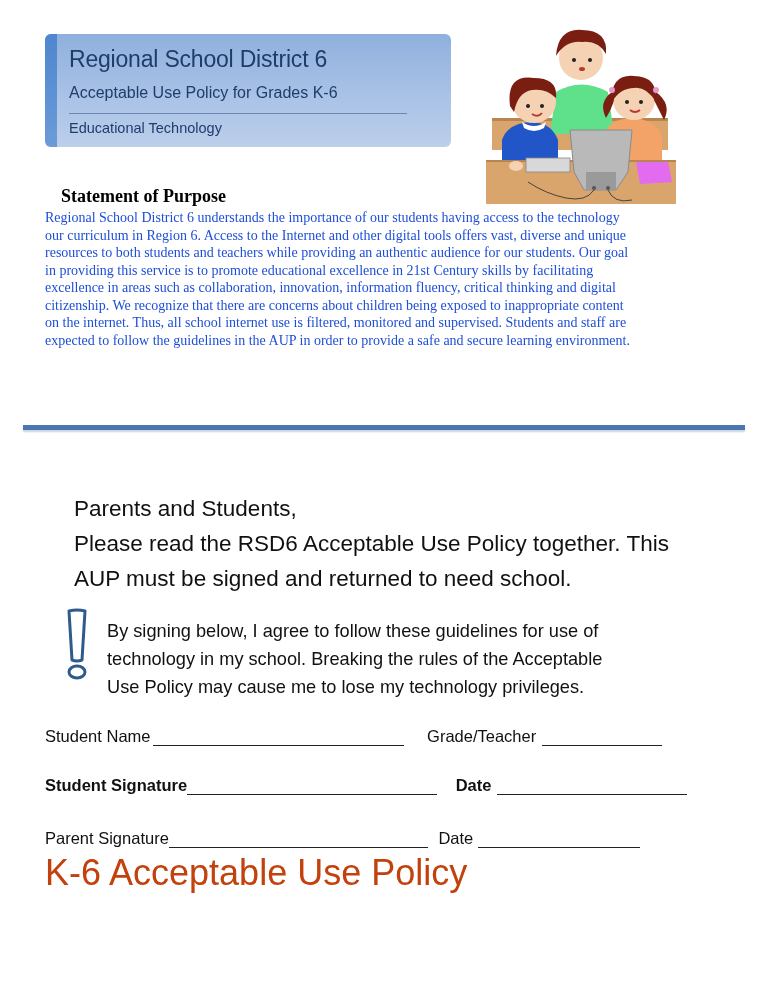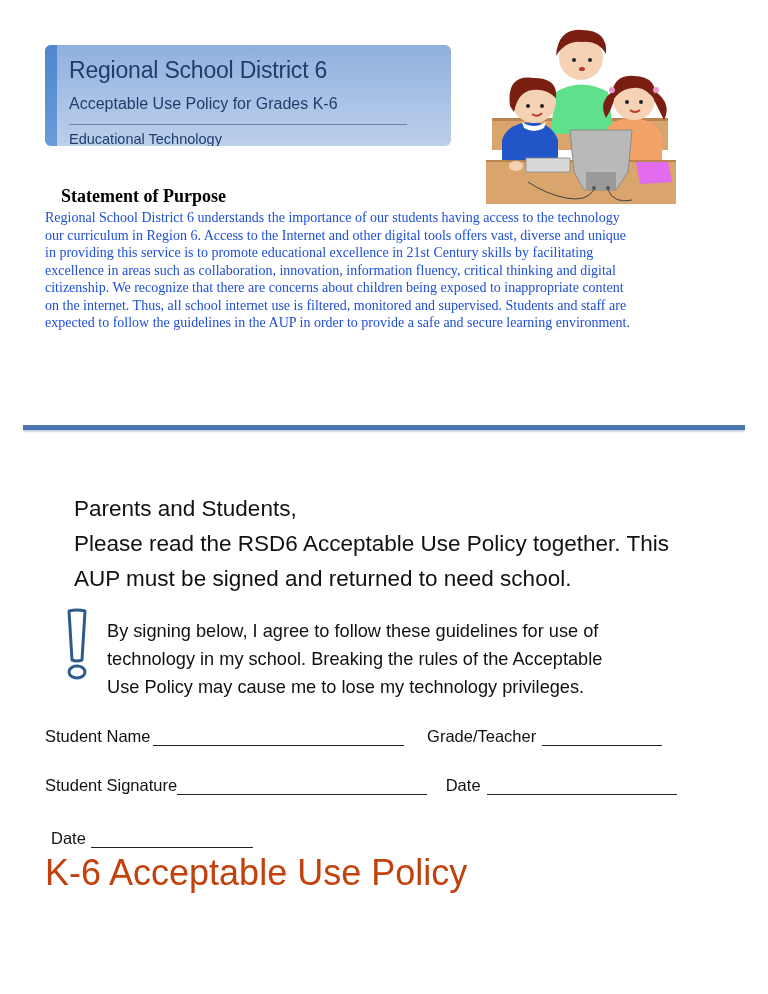--- a/index.html
+++ b/index.html
@@ -1,21 +1,21 @@
 <!DOCTYPE html>
 <html><head>
   <meta charset="utf-8">
   <style>
     html, body { margin: 0; padding: 0; background: #ffffff; }
     body {
       width: 768px; height: 994px; position: relative; overflow: hidden;
       font-family: "Liberation Sans", sans-serif; color: #000;
     }
     .header-box {
-      position: absolute; left: 45px; top: 45px; width: 406px; height: 101px;
+      position: absolute; left: 45px; top: 34px; width: 406px; height: 113px;
       background: linear-gradient(to bottom, #8fb0dd 0%, #a9c2e6 55%, #bccfeb 100%);
       border-radius: 6px; overflow: hidden; text-decoration: underline;
     }
     .header-stripe {
       position: absolute; left: 0; top: 0; bottom: 0; width: 12px;
       background: linear-gradient(to bottom, #4f86cf, #6b9bd9);
     }
     .header-title {
       position: absolute; left: 24px; top: 12px;
       font-family: "Liberation Sans", sans-serif; font-size: 23px; color: #1f3d6b;
@@ -132,20 +132,21 @@
   <path d="M108 168 Q100 180 80 176 Q60 172 42 160" stroke="#444" stroke-width="1" fill="none"></path>
   <path d="M122 168 Q128 182 146 178" stroke="#444" stroke-width="1" fill="none"></path>
 
   <ellipse cx="30" cy="144" rx="7" ry="5" fill="#f6d2b4"></ellipse>
 </svg>
 
 <div class="purpose-heading">Statement of Purpose</div>
 <div class="purpose-body">
   <span>Regional School District 6 understands the importance of our students having access to the technology</span>
   <span>our curriculum in Region 6.  Access to the Internet and other digital tools offers vast, diverse and unique</span>
+  <span>resources to both students and teachers while providing an authentic audience for our students.  Our goal</span>
   <span>in providing this service is to promote educational excellence in 21st Century skills by facilitating</span>
   <span>excellence in areas such as collaboration, innovation, information fluency, critical thinking and digital</span>
   <span>citizenship. We recognize that there are concerns about children being exposed to inappropriate content</span>
   <span>on the internet. Thus, all school internet use is filtered, monitored and supervised. Students and staff are</span>
   <span>expected to follow the guidelines in the AUP in order to provide a safe and secure learning environment.</span>
 </div>
 
 <div class="divider"></div>
 
 <div class="instructions">
@@ -169,31 +170,35 @@
   <span class="field">
     <span>Student Name</span>
     <span class="blank" style="width:251px;"></span>
   </span>
   <span class="field" style="margin-left:18px;">
     <span>Grade/Teacher</span>
     <span class="blank" style="width:120px; margin-left:6px;"></span>
   </span>
 </div>
 
-<div class="field-row" style="top:776px;">
+<div class="field-row" style="top:776px;font-weight:bold;">
   <span class="field">
     <span>Student Signature</span>
     <span class="blank" style="width:250px; margin-left:0;"></span>
   </span>
   <span class="field" style="margin-left:14px;">
     <span>Date</span>
     <span class="blank" style="width:190px; margin-left:6px;"></span>
   </span>
 </div>
 
 <div class="field-row" style="top:829px;">
+  <span class="field">
+    <span>Parent Signature</span>
+    <span class="blank" style="width:259px; margin-left:0;"></span>
+  </span>
   <span class="field" style="margin-left:6px;">
     <span>Date</span>
     <span class="blank" style="width:162px; margin-left:5px;"></span>
   </span>
 </div>
 
 <div class="footer-title">K-6 Acceptable Use Policy</div>
 
 </body></html>

